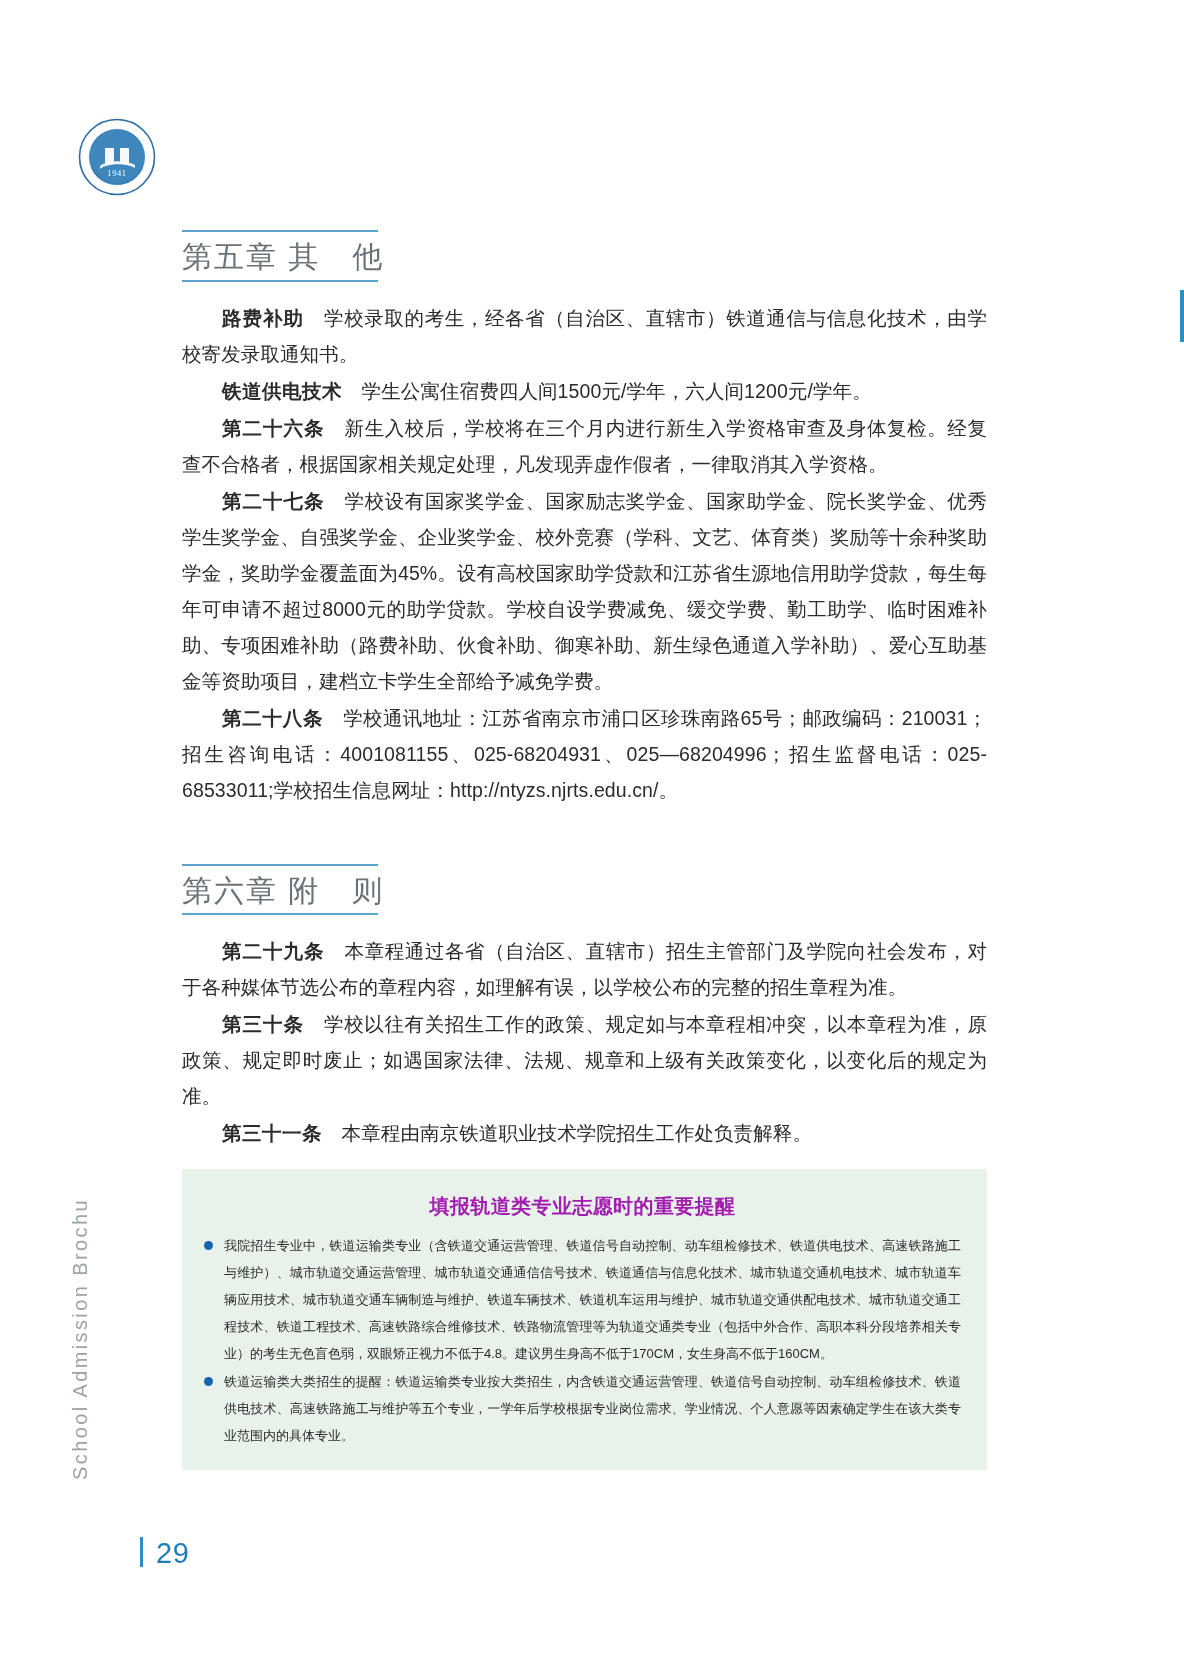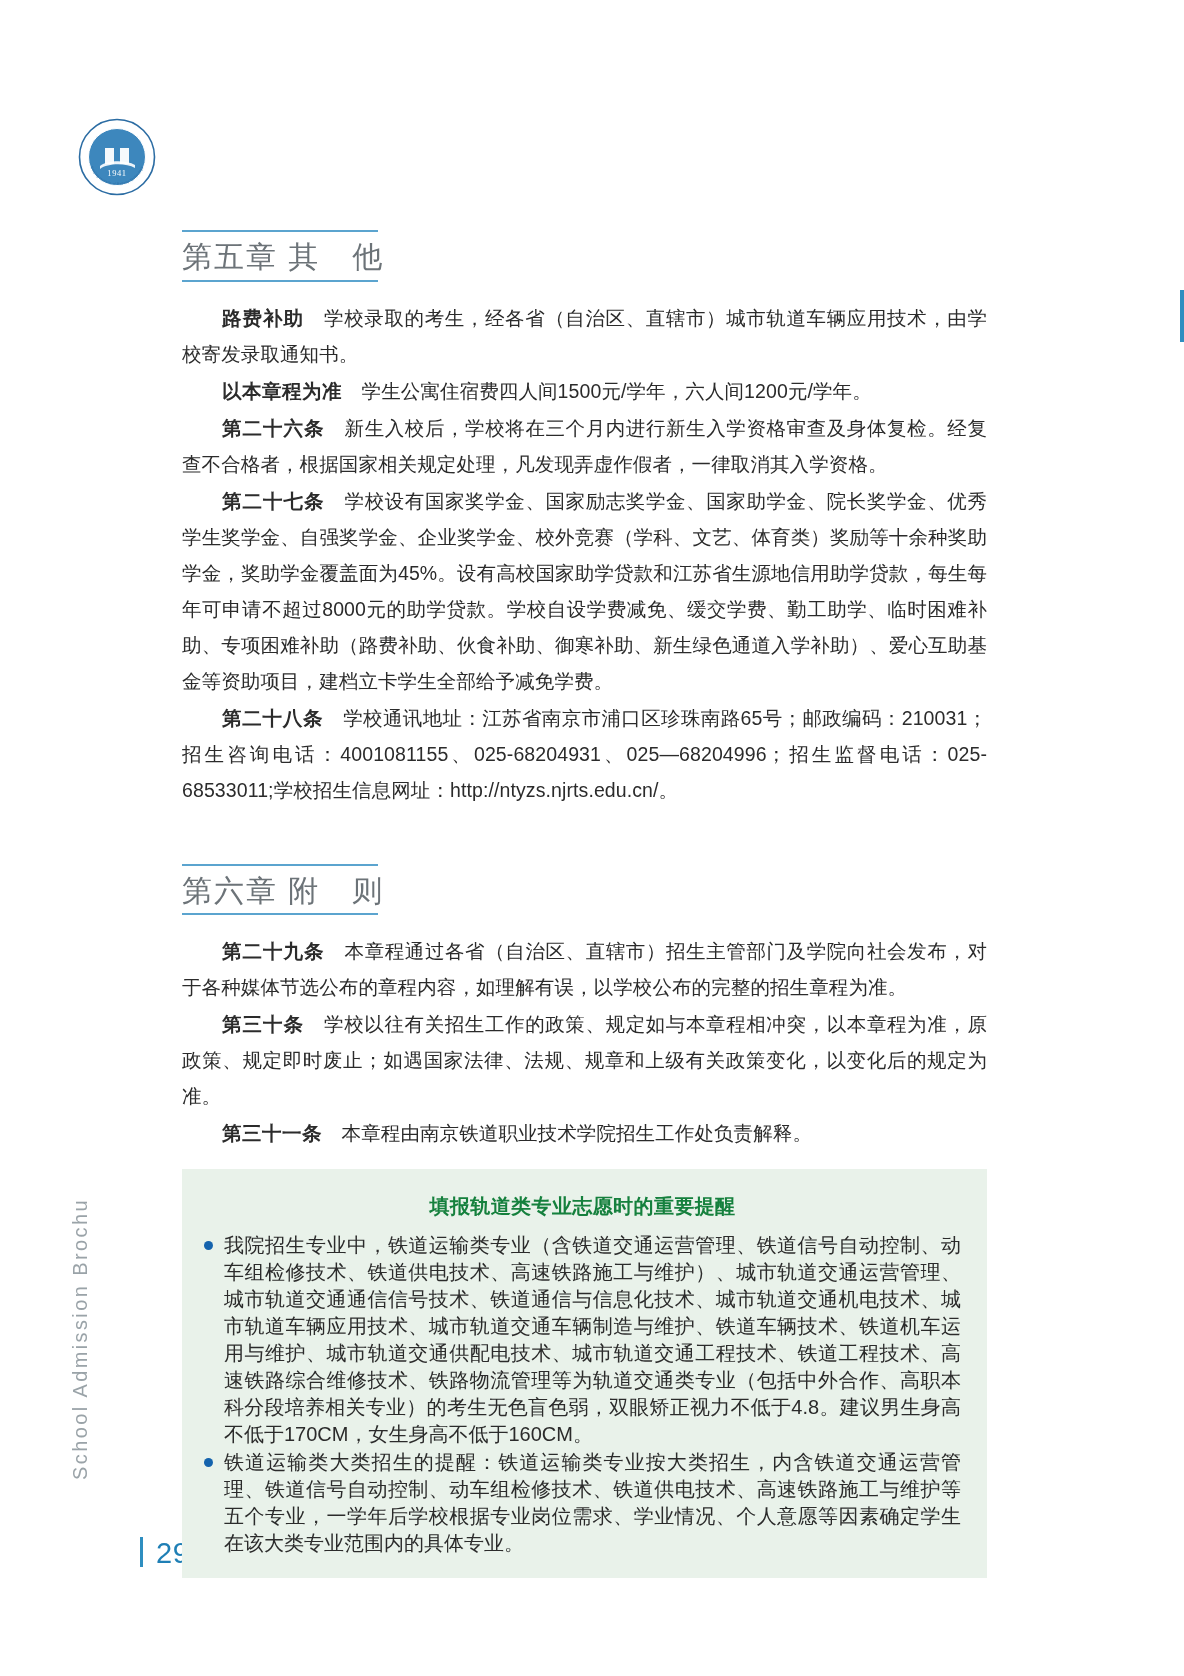--- a/index.html
+++ b/index.html
@@ -121,35 +121,35 @@
   
   .notice {
     margin-top: 18px;
     background: #e9f2ea;
     padding: 18px 26px 20px 22px;
     box-sizing: border-box;
     width: 805px;
   }
   .notice-title {
     text-align: center;
-    color: #15803d;
+    color: #a21caf;
     font-size: 20px;
     font-weight: bold;
     letter-spacing: 0.4px;
     margin: 6px 0 12px 0;
   }
   .notice ul {
     list-style: none;
     margin: 0;
     padding: 0;
   }
   .notice li {
     position: relative;
     padding-left: 20px;
-    font-size: 20px;
+    font-size: 13px;
     line-height: 27px;
     color: #2b2b2b;
     text-align: justify;
     text-justify: inter-ideograph;
     margin-bottom: 1px;
   }
   .notice li .dot {
     position: absolute;
     left: 0;
     top: 9px;
@@ -193,22 +193,22 @@
   </div>
 
   <div class="content">
 
     <div class="chapter">
       <div class="rule"></div>
       <h2>第五章 其　他</h2>
       <div class="rule bottom"></div>
     </div>
 
-    <p class="body"><span class="art">路费补助</span><span>　学校录取的考生，经各省（自治区、直辖市）城市轨道车辆应用技术，由学校寄发录取通知书。</span></p>
-    <p class="body"><span class="art">以本章程为准</span><span>　学生公寓住宿费四人间1500元/学年，六人间1200元/学年。</span></p>
+    <p class="body"><span class="art">路费补助</span><span>　学校录取的考生，经各省（自治区、直辖市）铁道通信与信息化技术，由学校寄发录取通知书。</span></p>
+    <p class="body"><span class="art">铁道供电技术</span><span>　学生公寓住宿费四人间1500元/学年，六人间1200元/学年。</span></p>
     <p class="body"><span class="art">第二十六条</span><span>　新生入校后，学校将在三个月内进行新生入学资格审查及身体复检。经复查不合格者，根据国家相关规定处理，凡发现弄虚作假者，一律取消其入学资格。</span></p>
     <p class="body"><span class="art">第二十七条</span><span>　学校设有国家奖学金、国家励志奖学金、国家助学金、院长奖学金、优秀学生奖学金、自强奖学金、企业奖学金、校外竞赛（学科、文艺、体育类）奖励等十余种奖助学金，奖助学金覆盖面为45%。设有高校国家助学贷款和江苏省生源地信用助学贷款，每生每年可申请不超过8000元的助学贷款。学校自设学费减免、缓交学费、勤工助学、临时困难补助、专项困难补助（路费补助、伙食补助、御寒补助、新生绿色通道入学补助）、爱心互助基金等资助项目，建档立卡学生全部给予减免学费。</span></p>
     <p class="body"><span class="art">第二十八条</span><span>　学校通讯地址：江苏省南京市浦口区珍珠南路65号；邮政编码：210031；招生咨询电话：4001081155、025-68204931、025—68204996；招生监督电话：025-68533011;学校招生信息网址：http://ntyzs.njrts.edu.cn/。</span></p>
 
     <div class="chapter chapter-2">
       <div class="rule"></div>
       <h2>第六章 附　则</h2>
       <div class="rule bottom"></div>
     </div>
 

